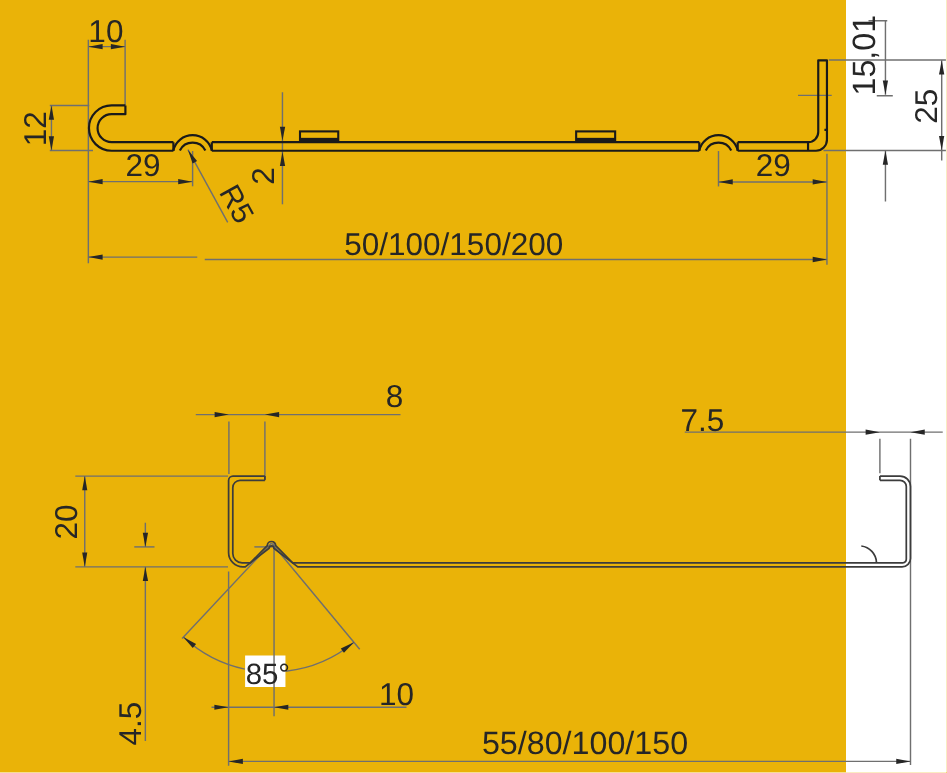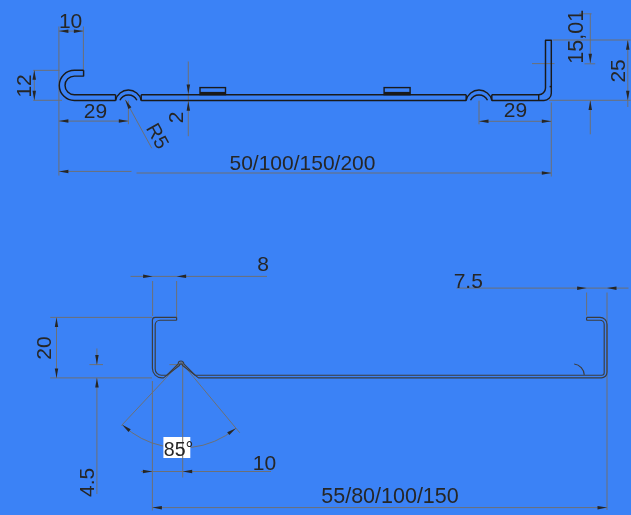--- a/index.html
+++ b/index.html
@@ -1,16 +1,16 @@
 <!DOCTYPE html>
 <html><head>
 <meta charset="utf-8">
 <style>
   html,body { margin:0; padding:0; background:#ffffff; }
-  .wrap { position:relative; width:631px; height:515px; background:#3b82f6; }
+  .wrap { position:relative; width:564px; height:515px; background:#eab308; }
   svg { display:block; }
   text { font-family:"Liberation Sans", sans-serif; fill:#262626; }
   .d { stroke:#6f6f6f; stroke-width:0.95; fill:none; }
   .a { fill:#262626; stroke:none; }
   .p1 { stroke:#1a1a1a; stroke-width:1.45; fill:none; stroke-linejoin:round; }
   .p2 { stroke:#3c3c3c; stroke-width:1.15; fill:none; stroke-linejoin:round; }
 </style>
 </head>
 <body>
 <div class="wrap">

